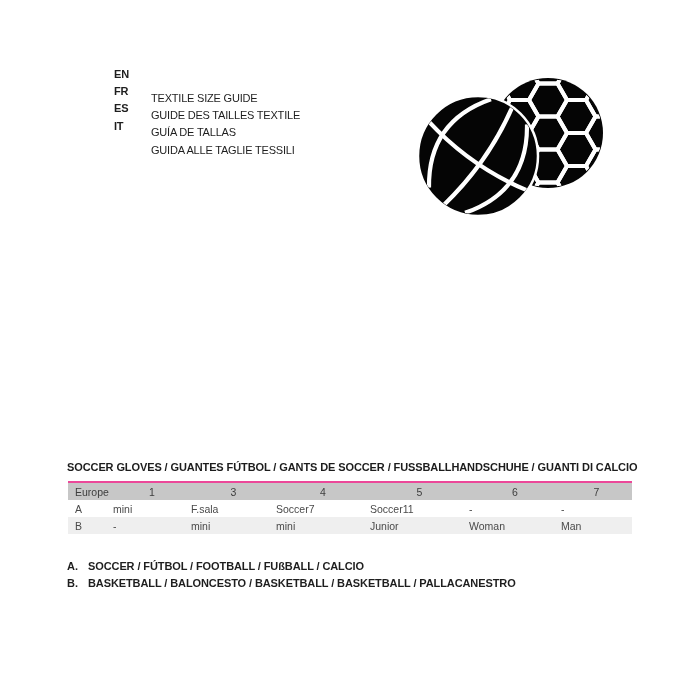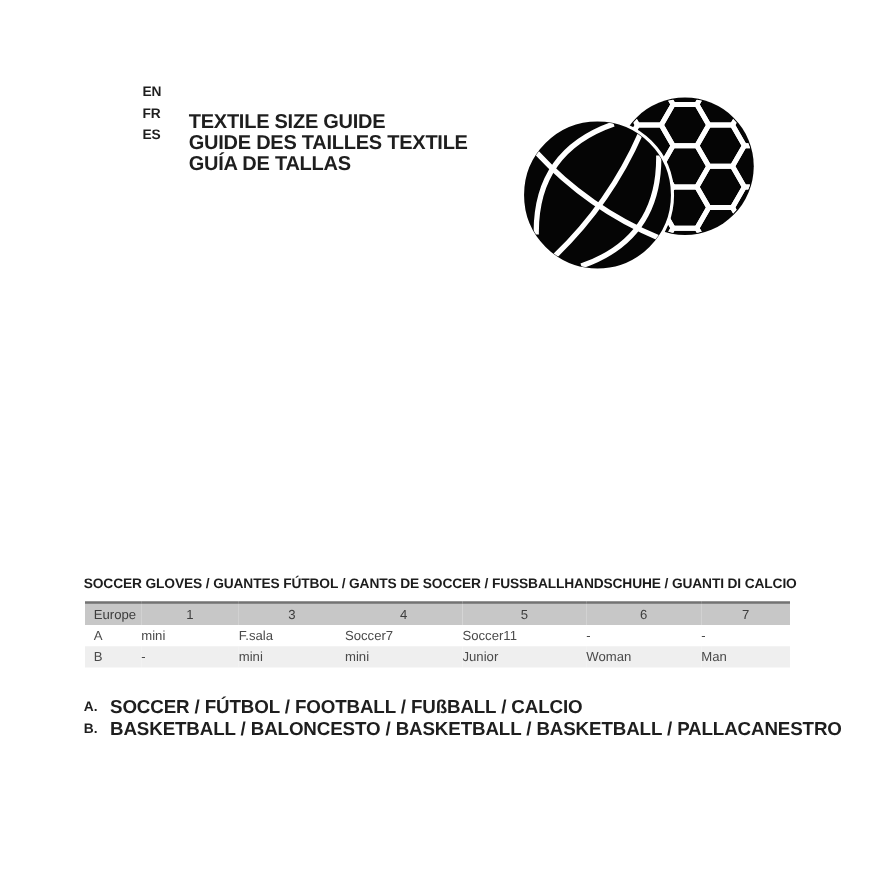--- a/index.html
+++ b/index.html
@@ -6,66 +6,70 @@
   html, body { background:#ffffff; }
   .canvas {
     position:relative; width:700px; height:700px; background:#ffffff;
     overflow:hidden; font-family:"Liberation Sans", sans-serif; color:#1e1e1e;
   }
 
   
   .lang-block { position:absolute; left:70px; top:65px; }
   .lang-row { display:flex; height:17.4px; align-items:center;padding-left:44px; }
   .lang-code { width:37px; font-weight:700; font-size:11px; letter-spacing:-0.2px; color:#1e1e1e; }
-  .lang-label { font-weight:700; font-size:16px; letter-spacing:-0.2px; color:#1e1e1e; white-space:nowrap;margin-top:48px; }
+  .lang-label { font-weight:400; font-size:11px; letter-spacing:-0.2px; color:#1e1e1e; white-space:nowrap;margin-top:48px; }
 
   
   .balls { position:absolute; left:413px; top:74px; width:195px; height:146px; }
 
   
   .table-title {
     position:absolute; left:67px; top:461px; width:600px;
     font-weight:700; font-size:11px; letter-spacing:-0.1px; color:#1c1c1c; white-space:nowrap;
   }
   table.size-table {
     position:absolute; left:68px; top:481px; width:564px;
     border-collapse:collapse; table-layout:fixed;
     font-size:10.5px; color:#4a4a4a;
   }
   table.size-table thead th {
-    background:#c7c7c7; border-top:2px solid #737373;
+    background:#c7c7c7; border-top:2px solid #ec4899;
     height:18px; font-weight:400; text-align:center; color:#3d3d3d;
   }
   table.size-table th.row-head, table.size-table td.row-head { text-align:left; padding-left:7px; }
   table.size-table td { height:17px; }
   table.size-table tbody tr.alt { background:#efefef; }
 
   
   .footnotes { position:absolute; left:67px; top:557px; }
   .footnote-row { display:flex; height:17.5px; align-items:center; }
   .footnote-label { width:21px; font-weight:700; font-size:11px; color:#1e1e1e; }
-  .footnote-text { font-weight:700; font-size:15px; letter-spacing:-0.1px; color:#1e1e1e; white-space:nowrap; }
+  .footnote-text { font-weight:700; font-size:11px; letter-spacing:-0.1px; color:#1e1e1e; white-space:nowrap; }
 </style>
 </head>
 <body>
 
 <div class="canvas">
 
   <section class="lang-block">
     <div class="lang-row">
       <span class="lang-code">EN</span>
       <span class="lang-label">TEXTILE SIZE GUIDE</span>
     </div>
     <div class="lang-row">
       <span class="lang-code">FR</span>
       <span class="lang-label">GUIDE DES TAILLES TEXTILE</span>
     </div>
     <div class="lang-row">
       <span class="lang-code">ES</span>
       <span class="lang-label">GUÍA DE TALLAS</span>
+    </div>
+    <div class="lang-row">
+      <span class="lang-code">IT</span>
+      <span class="lang-label">GUIDA ALLE TAGLIE TESSILI</span>
     </div>
   </section>
 
   <div class="balls">
     <svg width="195" height="146" viewBox="0 0 195 146" xmlns="http://www.w3.org/2000/svg">
       <defs>
         <path id="hex" d="M19 0 L9.5 16.5 L-9.5 16.5 L-19 0 L-9.5 -16.5 L9.5 -16.5 Z"></path>
         <clipPath id="soccerClip">
             <circle cx="135" cy="59" r="54"></circle>
           </clipPath>

